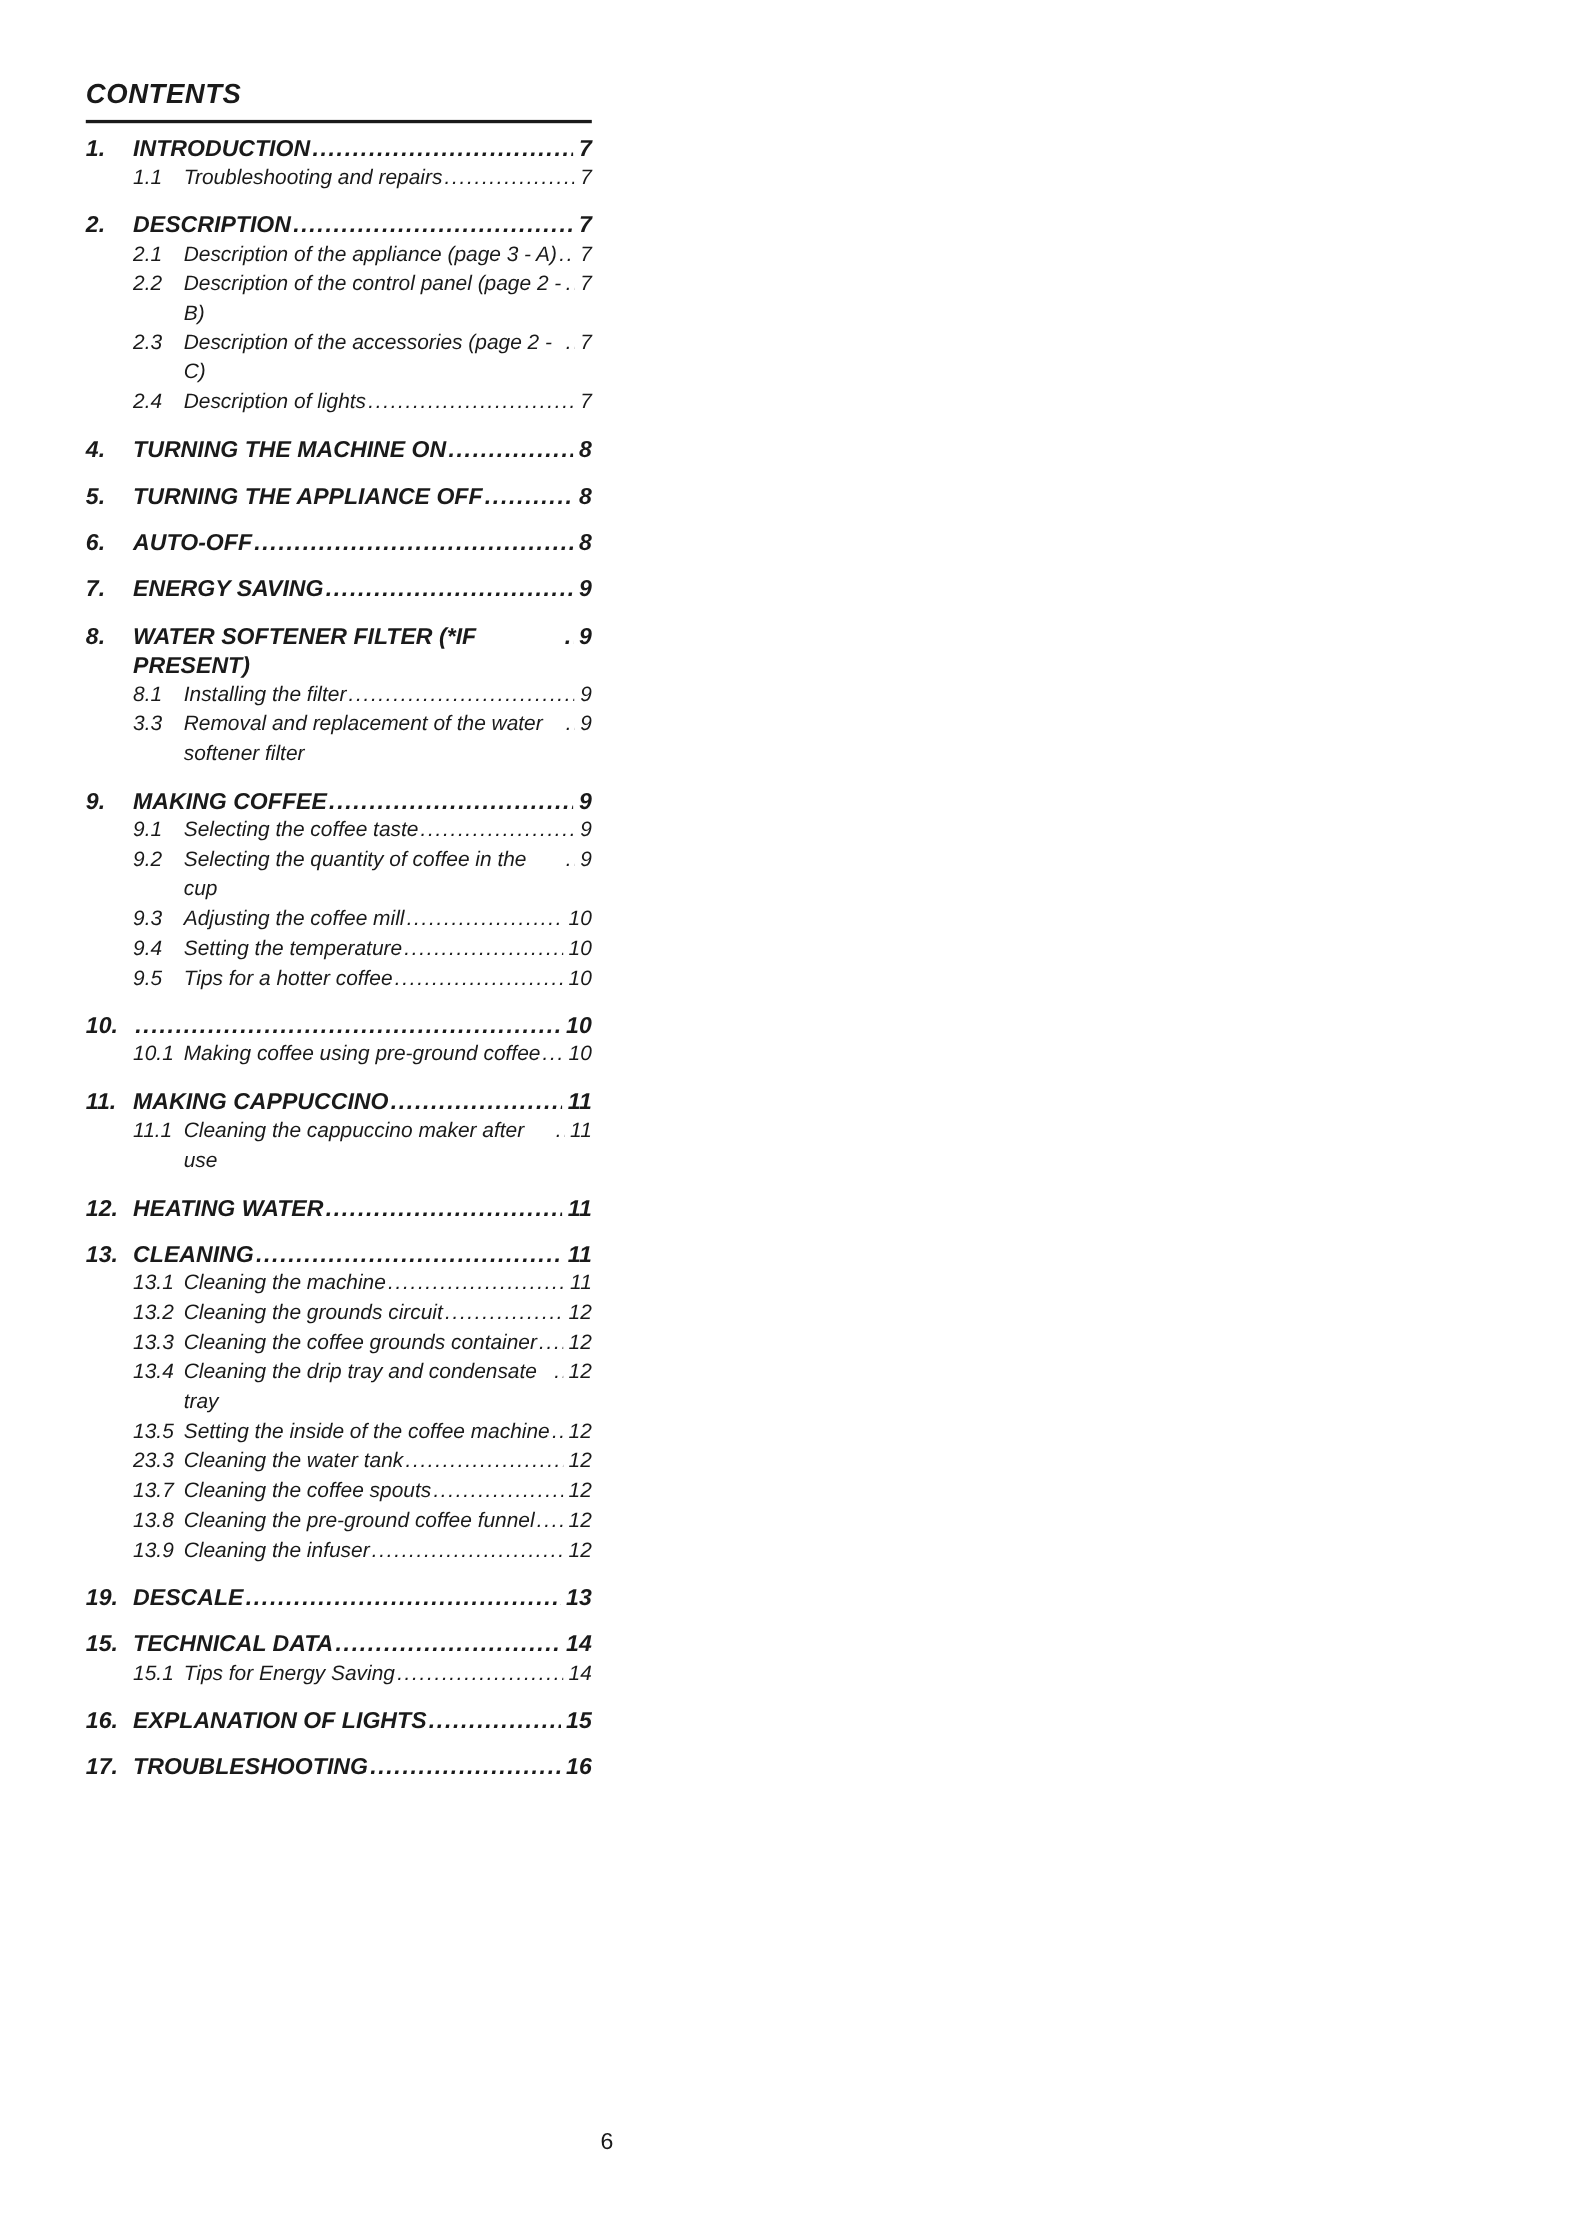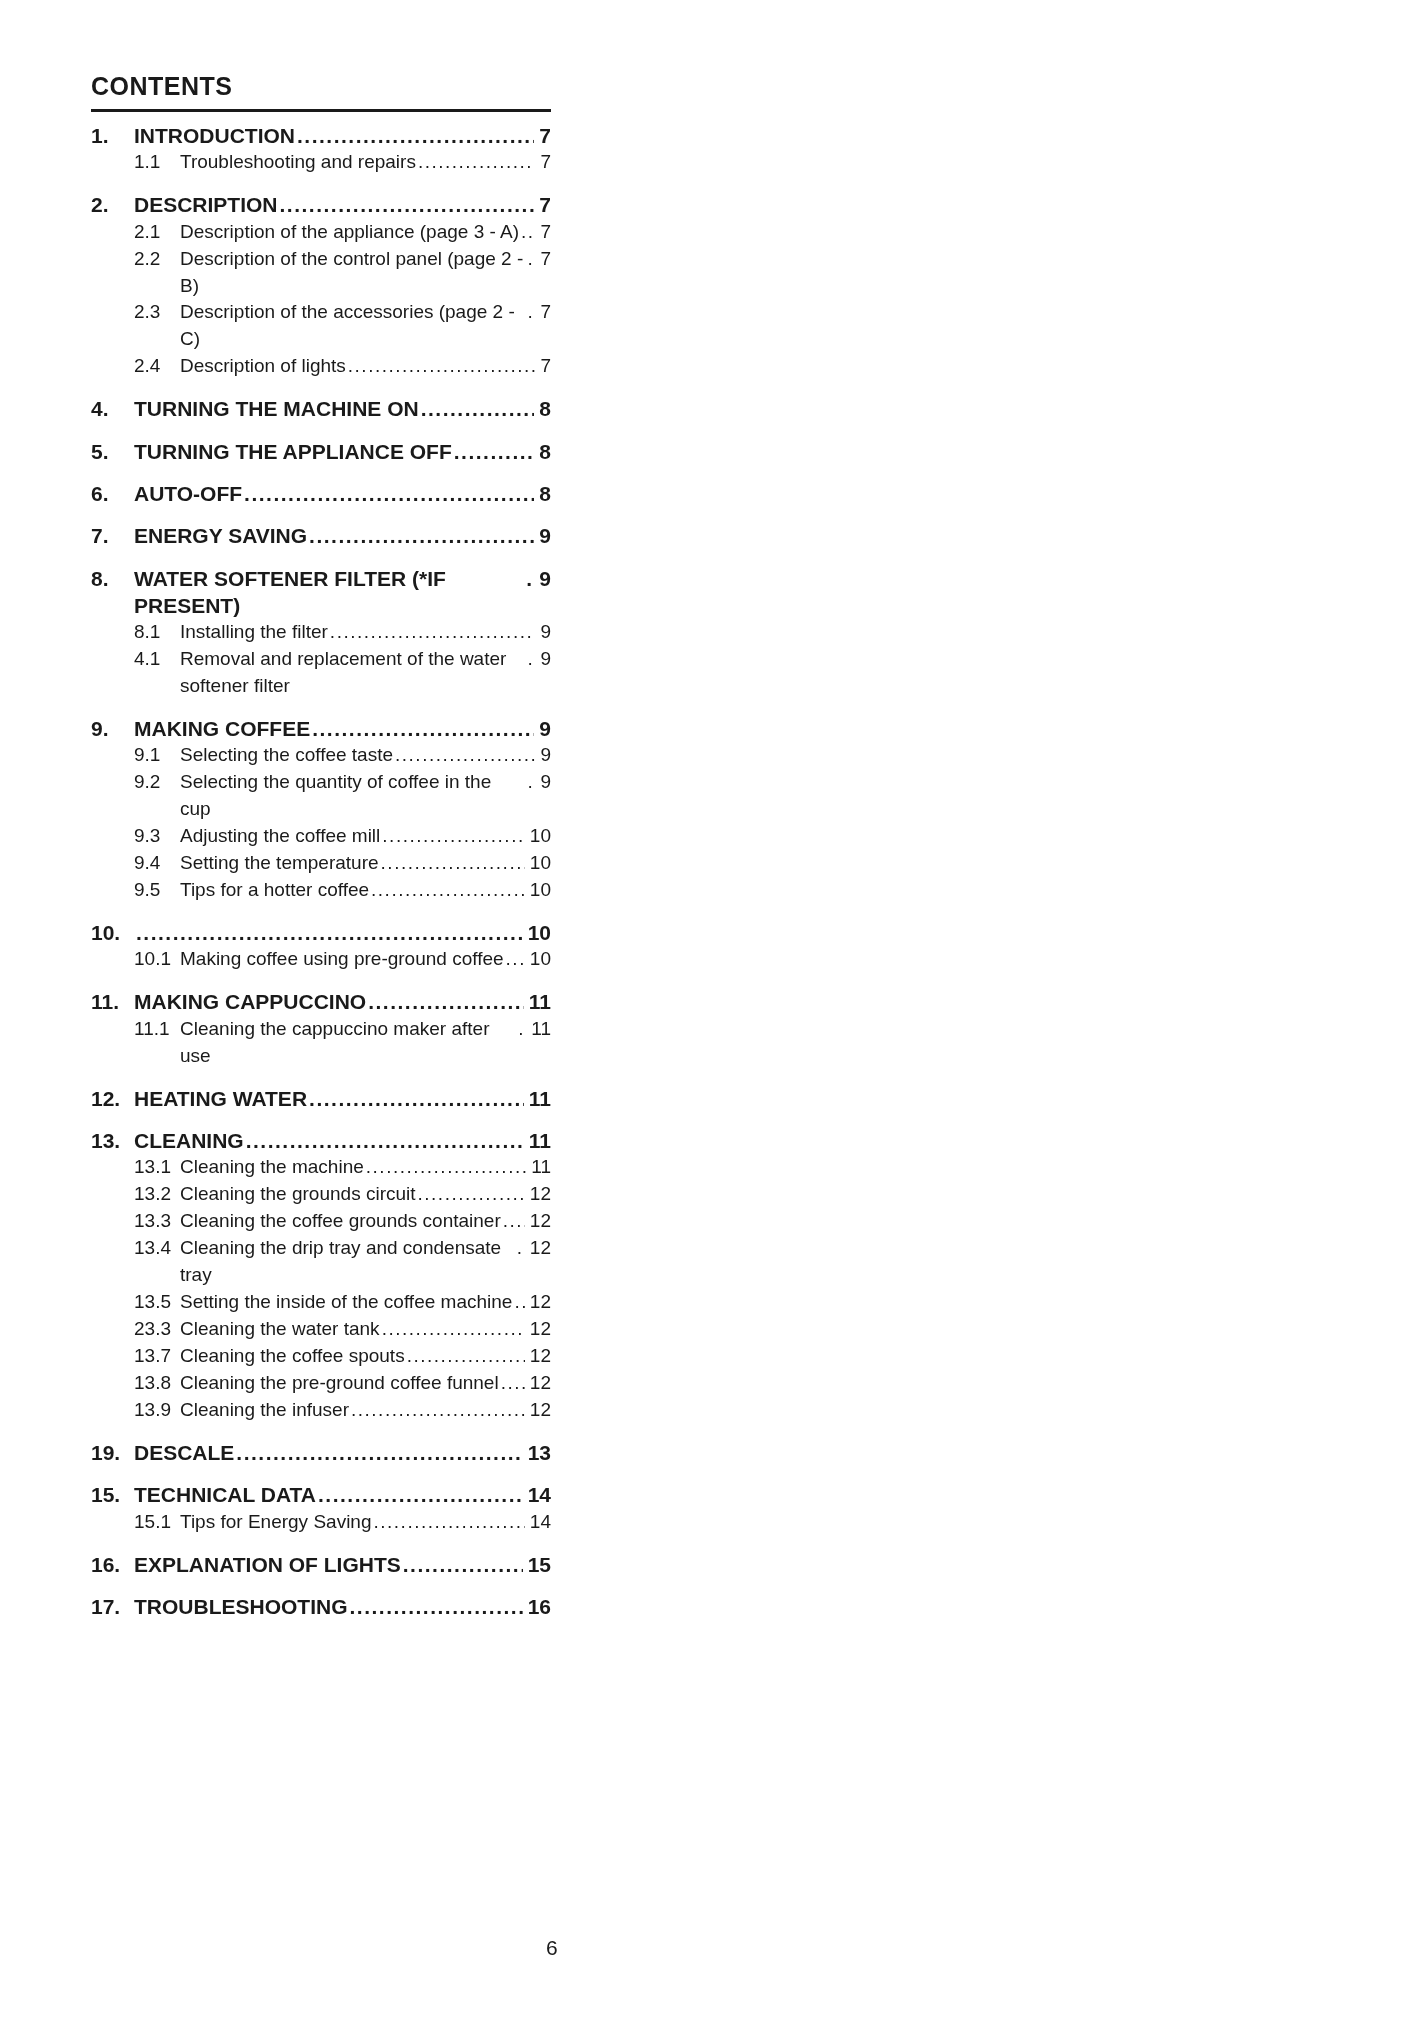--- a/index.html
+++ b/index.html
@@ -11,23 +11,24 @@
   }
   .page {
     position: relative;
     width: 1428px;
     height: 2028px;
     background: #ffffff;
     overflow: hidden;
   }
   .toc {
     position: absolute;
-    left: 91px;
+    left: 78px;
     top: 72px;
     width: 460px;
+    font-style: italic;
   }
   .contents-heading {
     font-size: 25px;
     font-weight: 700;
     letter-spacing: 0.5px;
     padding-bottom: 8px;
   }
   .heading-rule {
     border: none;
     border-top: 3px solid #1a1a1a;
@@ -159,21 +160,21 @@
           <span class="dots"></span>
           <span class="pg">9</span>
         </div>
         <div class="entry sub">
           <span class="num">8.1</span>
           <span class="title">Installing the filter</span>
           <span class="dots"></span>
           <span class="pg">9</span>
         </div>
         <div class="entry sub">
-          <span class="num">4.1</span>
+          <span class="num">3.3</span>
           <span class="title">Removal and replacement of the water softener filter</span>
           <span class="dots"></span>
           <span class="pg">9</span>
         </div>
         <div class="entry main">
           <span class="num">9.</span>
           <span class="title">MAKING COFFEE</span>
           <span class="dots"></span>
           <span class="pg">9</span>
         </div>

